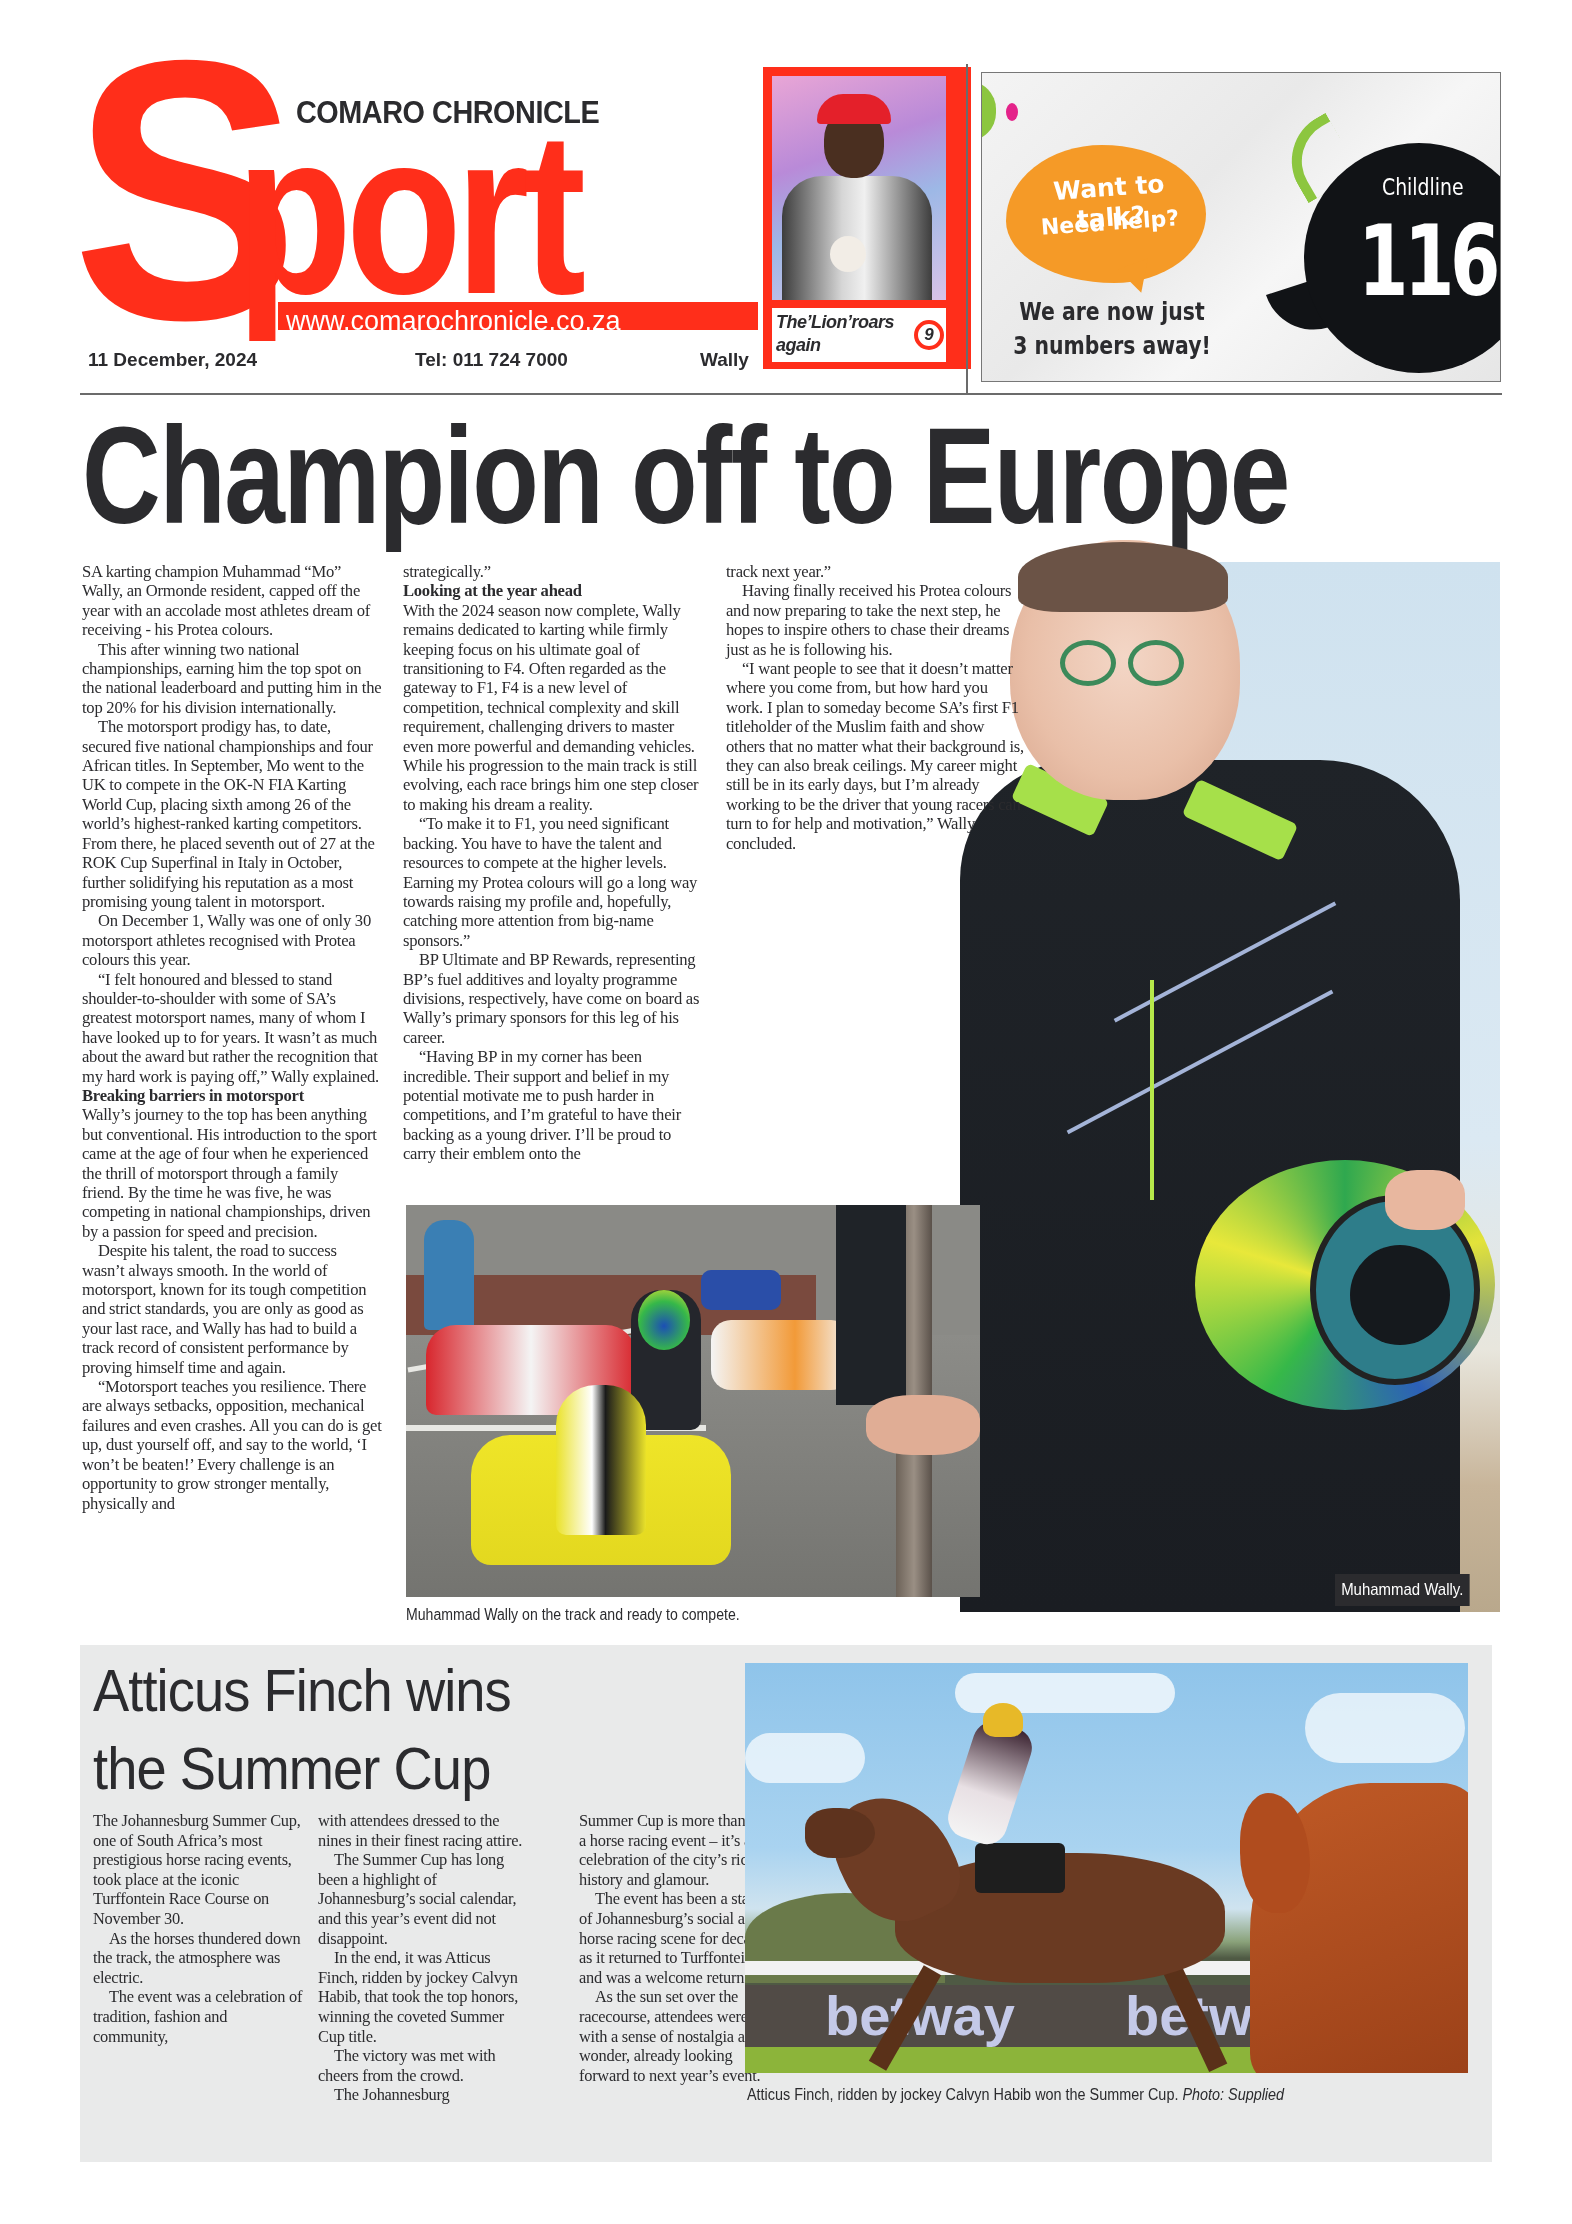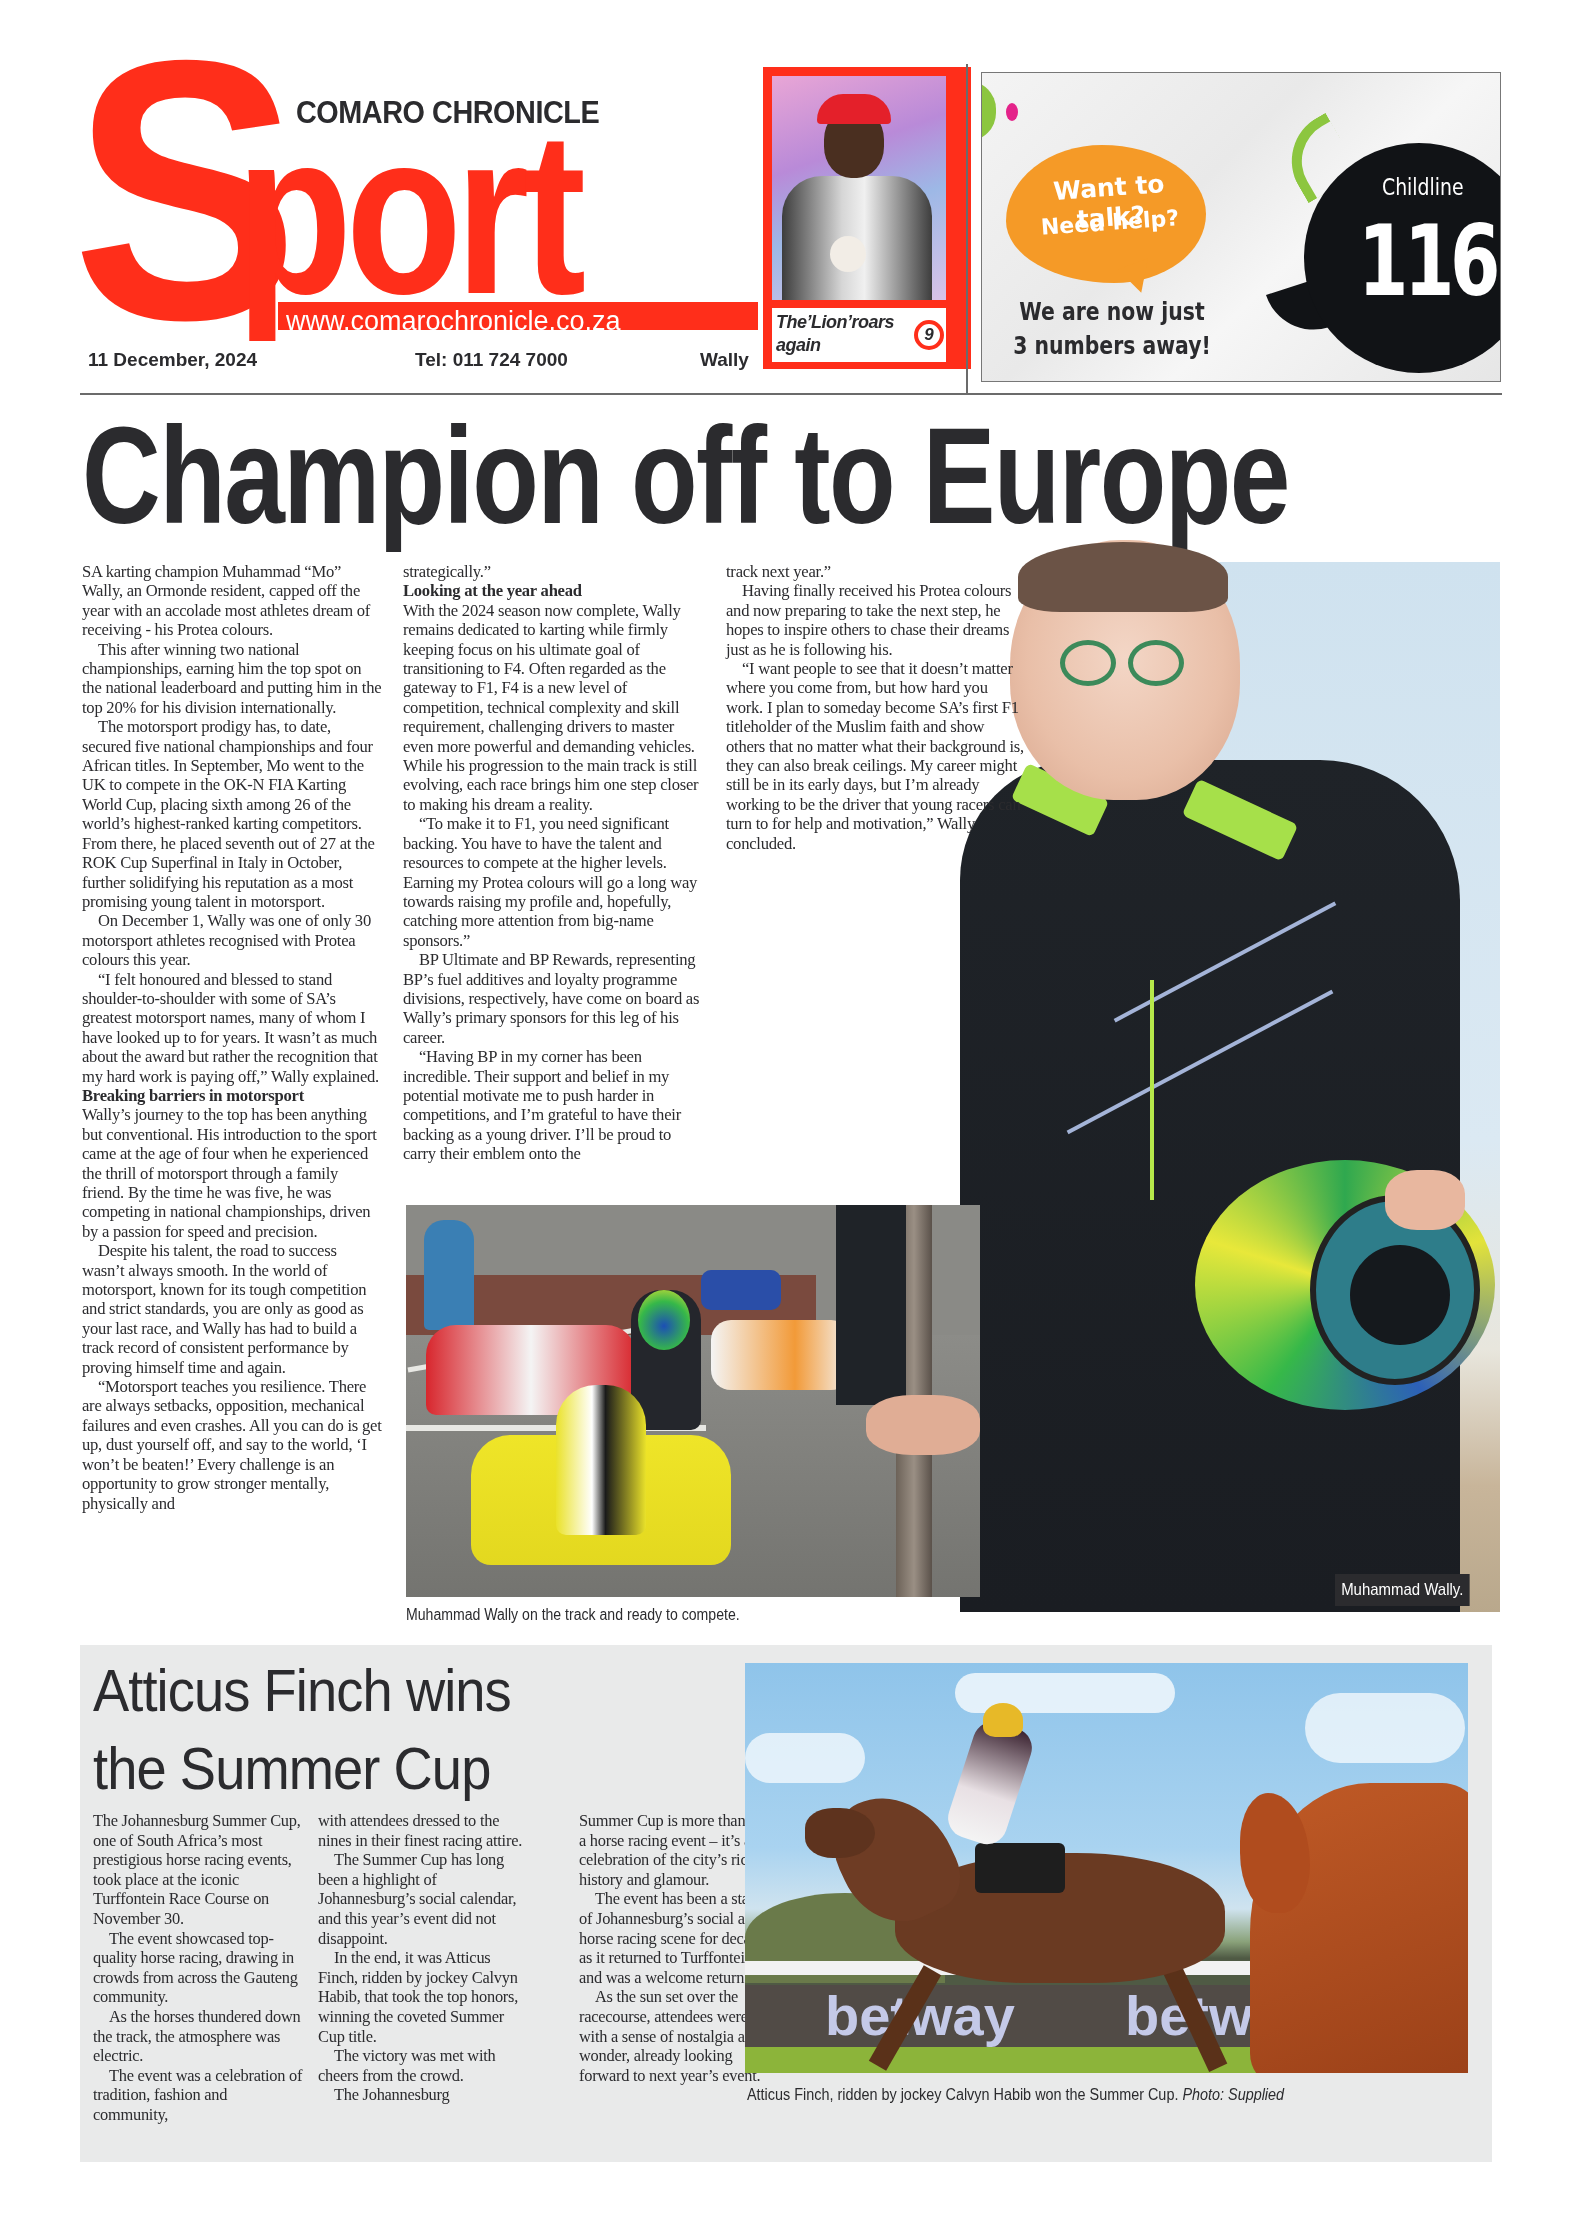--- a/index.html
+++ b/index.html
@@ -350,21 +350,20 @@
 
 <div class="abs gray-box"></div>
 
 <div class="abs sub-headline">
   <div>Atticus Finch wins</div>
   <div>the Summer Cup</div>
 </div>
 
 <div class="abs col col2" style="left:93px; top:1811px; width:210px;">
   <p class="noindent">The Johannesburg Summer Cup, one of South Africa’s most prestigious horse racing events, took place at the iconic Turffontein Race Course on November 30.</p>
-  <p>The event showcased top-quality horse racing, drawing in crowds from across the Gauteng community.</p>
   <p>As the horses thundered down the track, the atmosphere was electric.</p>
   <p>The event was a celebration of tradition, fashion and community,</p>
 </div>
 
 <div class="abs col col2" style="left:318px; top:1811px; width:210px;">
   <p class="noindent">with attendees dressed to the nines in their finest racing attire.</p>
   <p>The Summer Cup has long been a highlight of Johannesburg’s social calendar, and this year’s event did not disappoint.</p>
   <p>In the end, it was Atticus Finch, ridden by jockey Calvyn Habib, that took the top honors, winning the coveted Summer Cup title.</p>
   <p>The victory was met with cheers from the crowd.</p>
   <p>The Johannesburg</p>

